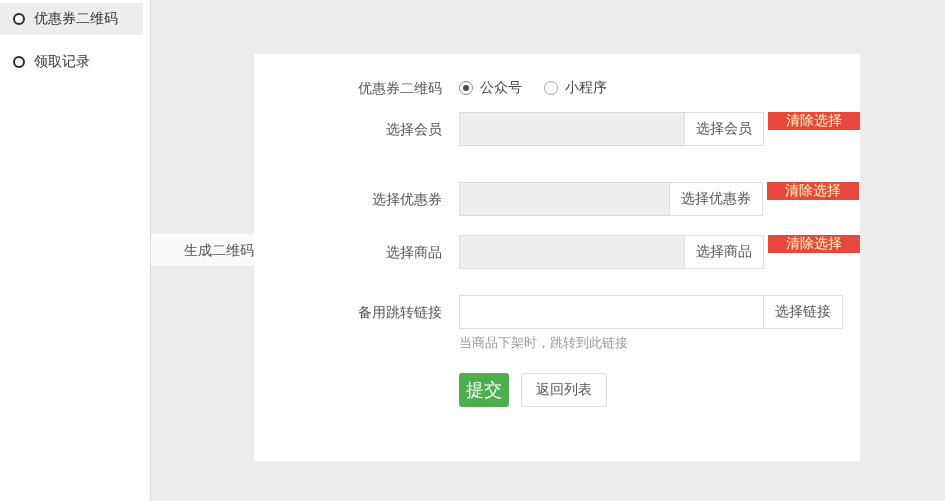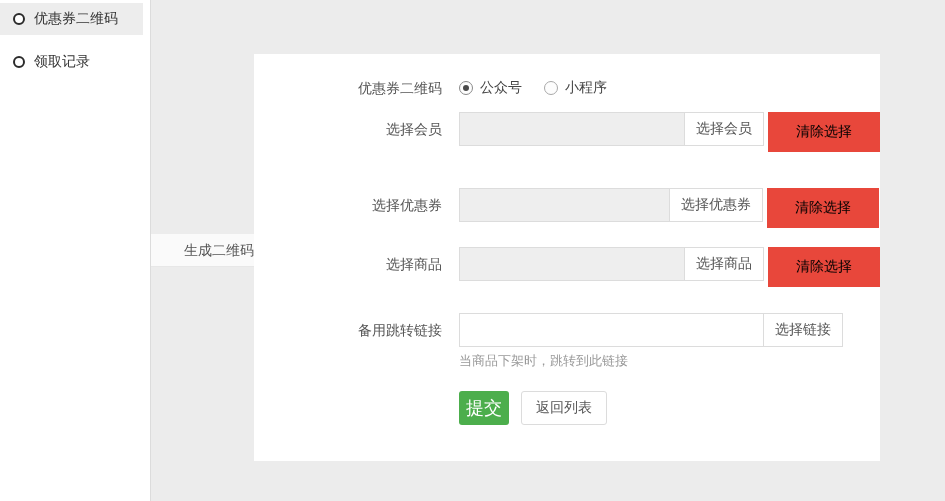--- a/index.html
+++ b/index.html
@@ -68,22 +68,22 @@
     height:34px; background:#eee; border:1px solid #dcdcdc;
     padding:0 8px; font-size:14px; color:#555;
   }
   .sel-input.w-member { width:226px; }
   .sel-input.w-coupon { width:211px; }
   .group-btn {
     height:34px; background:#fff; border:1px solid #dcdcdc; margin-left:-1px;
     padding:0 11px; font-size:14px; color:#555; cursor:pointer; white-space:nowrap;
   }
   .danger-btn {
-    height:40px; margin-left:4px; background:#e8473b; border:none;
-    color:#000000; padding:0 28px; font-size:14px; cursor:pointer; white-space:nowrap;
+    height:18px; margin-left:4px; background:#e8473b; border:none;
+    color:#fef9c3; padding:0 18px; font-size:14px; cursor:pointer; white-space:nowrap;
   }
   .text-input {
     height:34px; border:1px solid #dcdcdc; background:#fff;
     padding:0 8px; font-size:14px; color:#333;
   }
   .text-input.w-qty  { width:431px; }
   .text-input.w-link { width:305px; }
 
   .hint { margin:6px 5px 0 205px; font-size:13px; color:#999; line-height:16px; }
 

